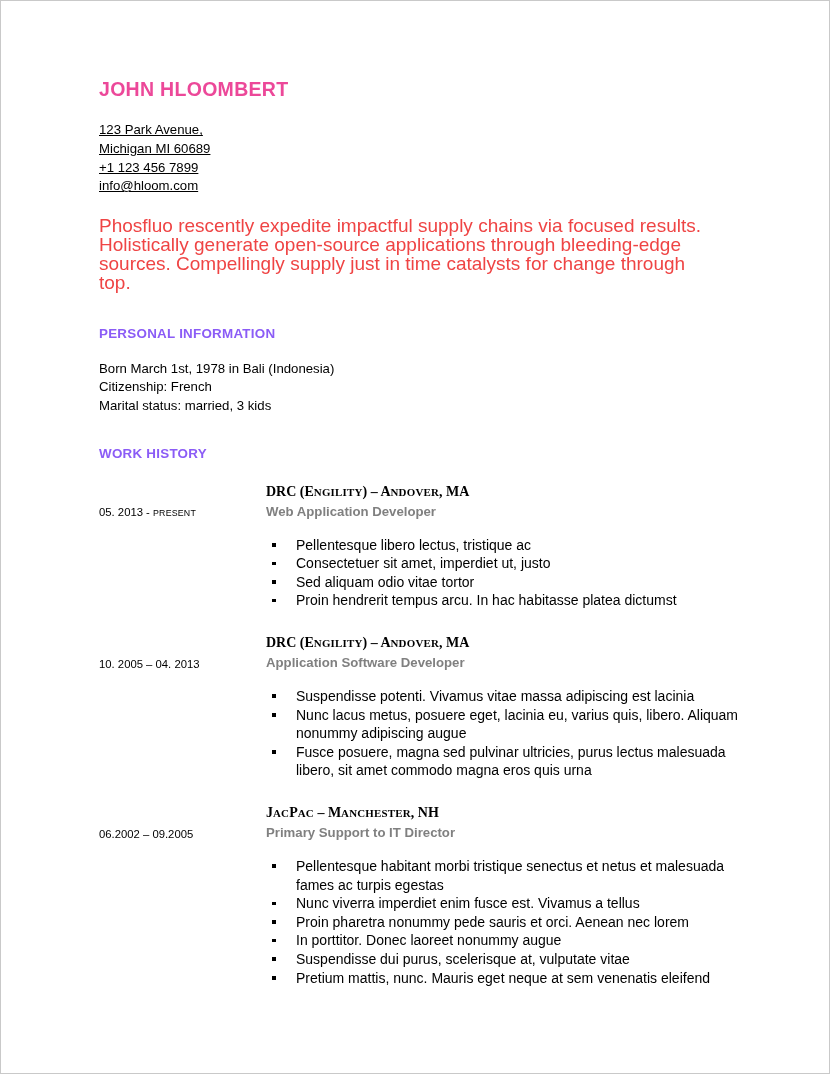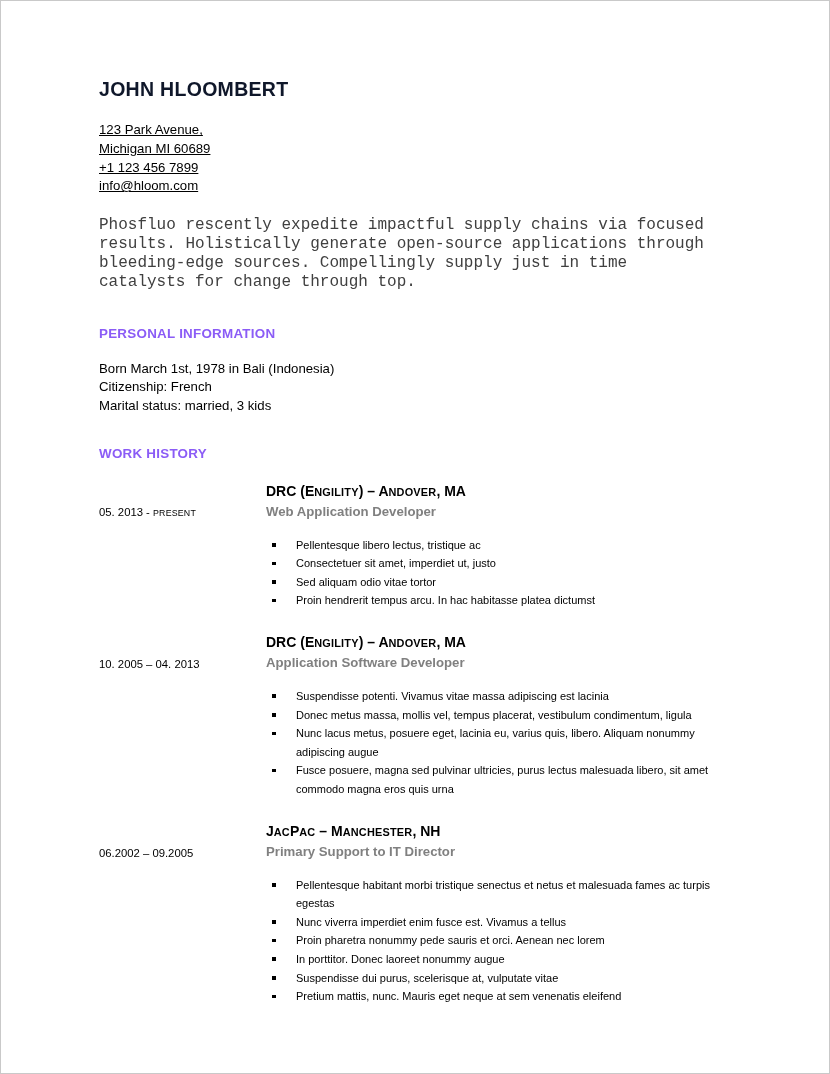--- a/index.html
+++ b/index.html
@@ -24,44 +24,43 @@
     position: absolute;
     left: 98px;
     top: 78px;
     width: 640px;
   }
 
   
   .name {
     font-size: 19.5px;
     font-weight: bold;
-    color: #0f172a;
+    color: #ec4899;
     letter-spacing: 0.3px;
     line-height: 1.1;
     margin: 0;
   }
   .contact {
     margin-top: 21px;
     text-decoration: underline;
   }
   .contact-line {
     font-size: 13.2px;
     color: #000000;
     line-height: 18.6px;
     white-space: pre;
   }
 
   
   .summary {
     margin-top: 20px;
-    font-size: 16px;
-    color: #404040;
+    font-size: 19px;
+    color: #ef4444;
     line-height: 19px;
     width: 620px;
-    font-family: Liberation Mono, monospace;
   }
 
   
   .section-heading {
     font-size: 13.4px;
     font-weight: bold;
     color: #8b5cf6;
     letter-spacing: 0.25px;
     margin: 0;
   }
@@ -94,20 +93,21 @@
     white-space: pre;
   }
   .job-main { flex: 1 1 auto; }
 
   .job-company {
     font-size: 14px;
     font-weight: bold;
     color: #000000;
     line-height: 17px;
     white-space: pre;
+    font-family: Liberation Serif, serif;
   }
   .job-title {
     font-size: 13.2px;
     font-weight: bold;
     color: #808080;
     line-height: 18px;
     margin-top: 2px;
     white-space: pre;
   }
 
@@ -121,21 +121,21 @@
   
   .bullets {
     margin: 0;
     padding: 0;
     list-style: none;
     margin-top: 15px;
   }
   .bullet {
     position: relative;
     padding-left: 30px;
-    font-size: 11px;
+    font-size: 14px;
     color: #000000;
     line-height: 18.6px;
     margin-bottom: 0px;
   }
   .bullet + .bullet { margin-top: 0px; }
   .bullet::before {
     content: "";
     position: absolute;
     left: 6px;
     top: 7.5px;
@@ -191,21 +191,20 @@
           <div class="job">
             <div class="job-row">
               <div class="job-dates"><span>10. 2005 – 04. 2013</span></div>
               <div class="job-main">
                 <div class="job-company"><span>DRC (</span><span>E</span><span class="sc">ngility</span><span>) – </span><span>A</span><span class="sc">ndover</span><span>, MA</span></div>
                 <div class="job-title">Application Software Developer</div>
               </div>
             </div>
             <ul class="bullets" style="margin-left: 167px;">
               <li class="bullet">Suspendisse potenti. Vivamus vitae massa adipiscing est lacinia</li>
-              <li class="bullet">Donec metus massa, mollis vel, tempus placerat, vestibulum condimentum, ligula</li>
               <li class="bullet">Nunc lacus metus, posuere eget, lacinia eu, varius quis, libero. Aliquam nonummy adipiscing augue</li>
               <li class="bullet">Fusce posuere, magna sed pulvinar ultricies, purus lectus malesuada libero, sit amet commodo magna eros quis urna</li>
             </ul>
           </div>
           <div class="job">
             <div class="job-row">
               <div class="job-dates"><span>06.2002 – 09.2005</span></div>
               <div class="job-main">
                 <div class="job-company"><span>J</span><span class="sc">ac</span><span>P</span><span class="sc">ac</span><span> – </span><span>M</span><span class="sc">anchester</span><span>, NH</span></div>
                 <div class="job-title">Primary Support to IT Director</div>

